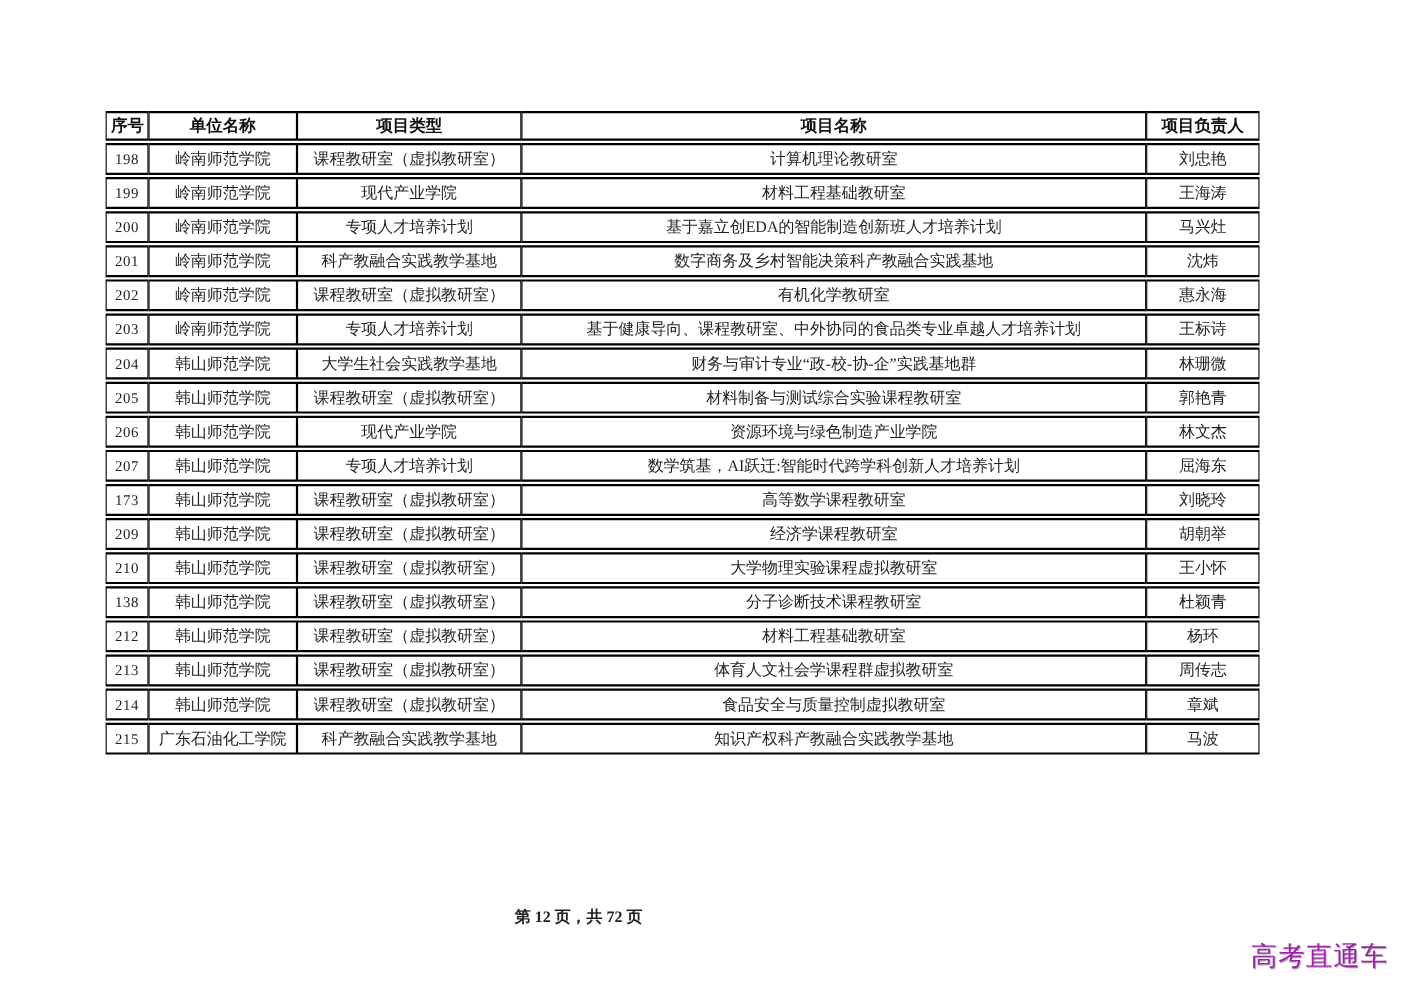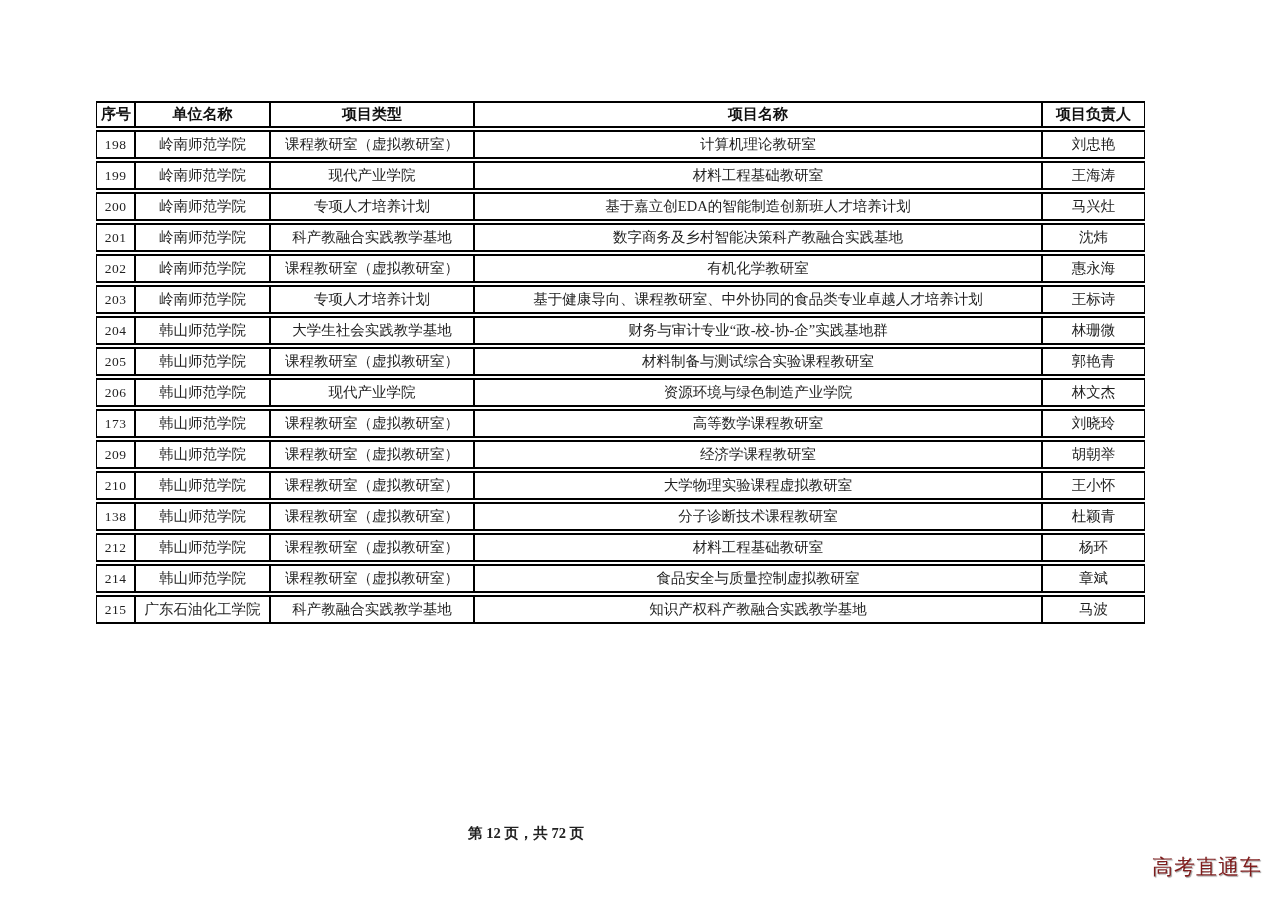--- a/index.html
+++ b/index.html
@@ -49,23 +49,23 @@
     text-align: center;
     font-size: 14.5px;
     font-weight: bold;
     color: #222;
   }
 
   .watermark {
     position: absolute;
     top: 853px;
     right: 18px;
-    font-size: 21px;
+    font-size: 24px;
     letter-spacing: 1px;
-    color: #7f1d1d;
+    color: #a21caf;
     font-family: "Liberation Sans", "DejaVu Sans", sans-serif;
     text-shadow: -1px -1px 0 #ffffff, 1px 1px 1px #9a9a9a;
   }
 </style>
 </head>
 <body>
 
 <div class="page">
 
   <table class="project-table">
@@ -151,20 +151,27 @@
     </tr>
 
     <tr>
       <td class="col-no">206</td>
       <td class="col-unit">韩山师范学院</td>
       <td class="col-type">现代产业学院</td>
       <td class="col-name">资源环境与绿色制造产业学院</td>
       <td class="col-leader">林文杰</td>
     </tr>
 
+    <tr>
+      <td class="col-no">207</td>
+      <td class="col-unit">韩山师范学院</td>
+      <td class="col-type">专项人才培养计划</td>
+      <td class="col-name">数学筑基，AI跃迁:智能时代跨学科创新人才培养计划</td>
+      <td class="col-leader">屈海东</td>
+    </tr>
 
     <tr>
       <td class="col-no">173</td>
       <td class="col-unit">韩山师范学院</td>
       <td class="col-type">课程教研室（虚拟教研室）</td>
       <td class="col-name">高等数学课程教研室</td>
       <td class="col-leader">刘晓玲</td>
     </tr>
 
     <tr>
@@ -192,20 +199,27 @@
     </tr>
 
     <tr>
       <td class="col-no">212</td>
       <td class="col-unit">韩山师范学院</td>
       <td class="col-type">课程教研室（虚拟教研室）</td>
       <td class="col-name">材料工程基础教研室</td>
       <td class="col-leader">杨环</td>
     </tr>
 
+    <tr>
+      <td class="col-no">213</td>
+      <td class="col-unit">韩山师范学院</td>
+      <td class="col-type">课程教研室（虚拟教研室）</td>
+      <td class="col-name">体育人文社会学课程群虚拟教研室</td>
+      <td class="col-leader">周传志</td>
+    </tr>
 
     <tr>
       <td class="col-no">214</td>
       <td class="col-unit">韩山师范学院</td>
       <td class="col-type">课程教研室（虚拟教研室）</td>
       <td class="col-name">食品安全与质量控制虚拟教研室</td>
       <td class="col-leader">章斌</td>
     </tr>
 
     <tr>

